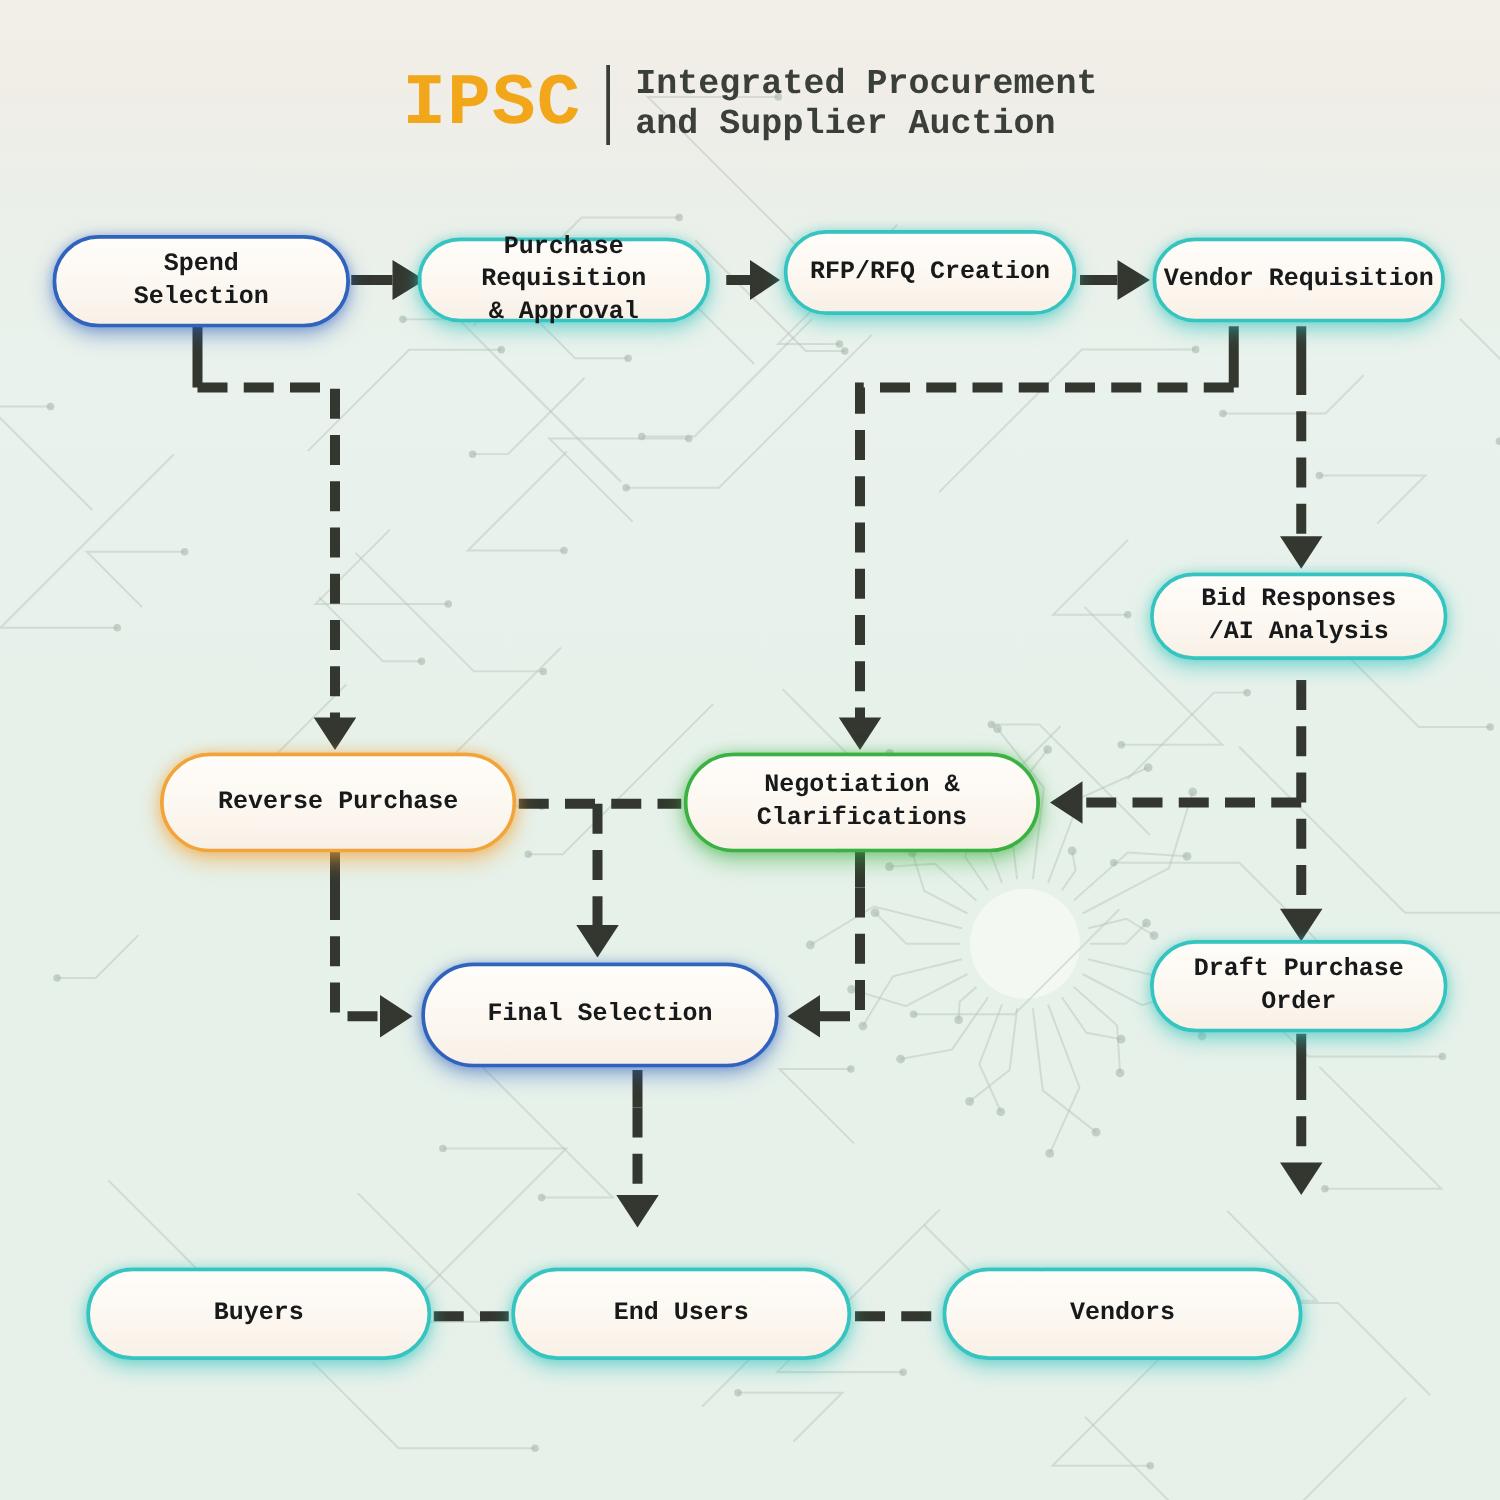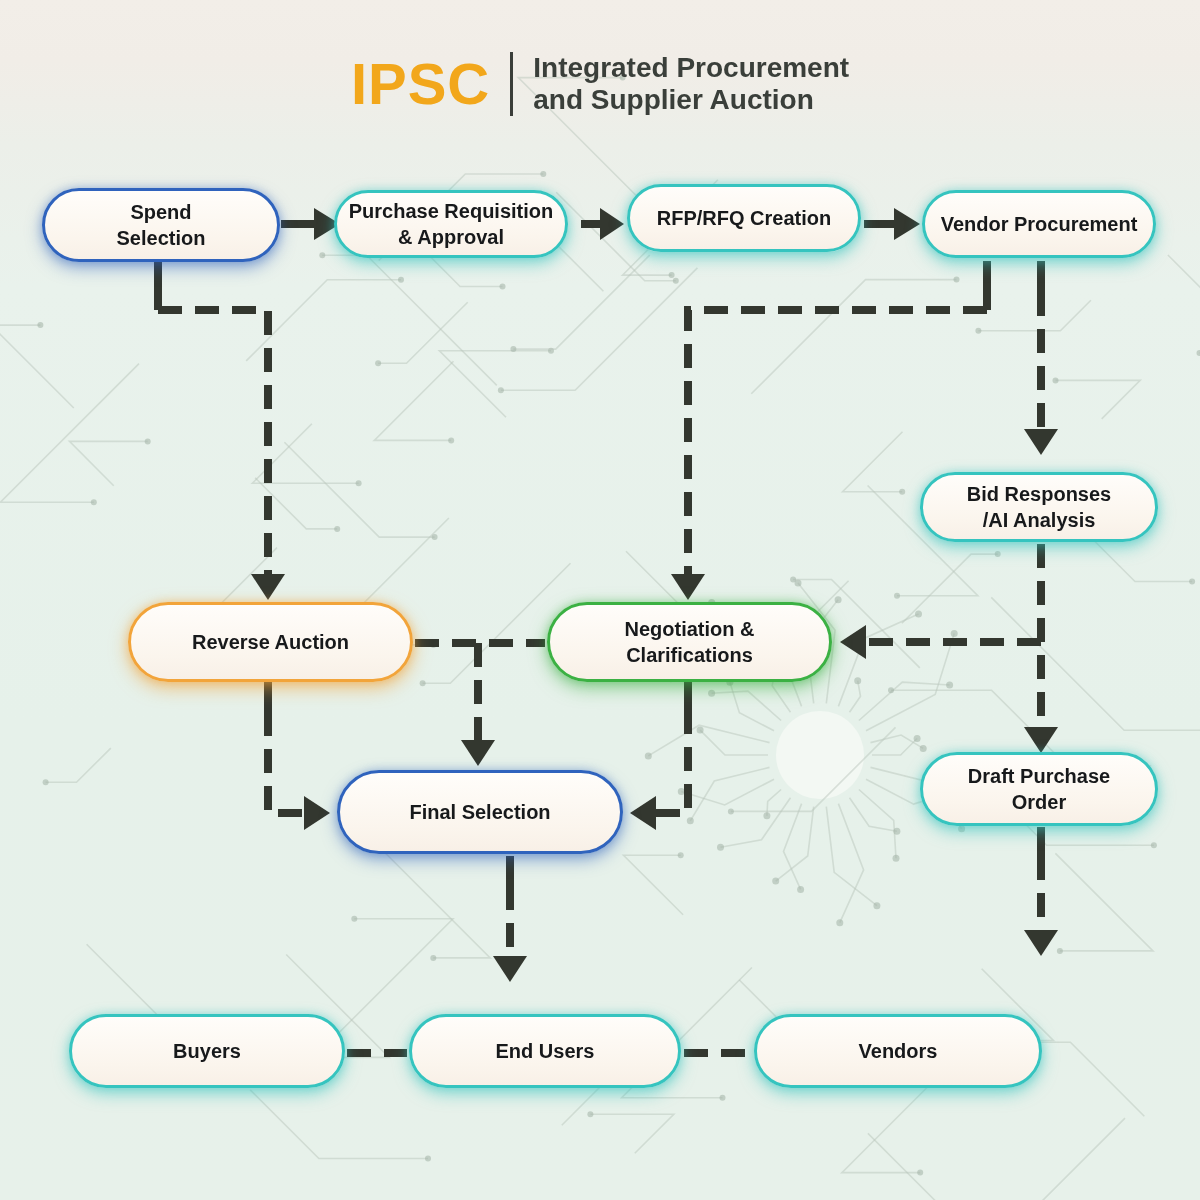--- a/index.html
+++ b/index.html
@@ -1,18 +1,18 @@
 <!DOCTYPE html>
 <html><head>
 <meta charset="utf-8">
 <style>
   html,body{margin:0;padding:0;background:#dfe9e2;}
   #canvas{
     position:relative;width:1200px;height:1200px;margin:0 auto;overflow:hidden;
-    font-family:Liberation Sans, sans-serif;
+    font-family:Liberation Mono, monospace;
     background:linear-gradient(180deg,#f2eee8 0%,#f1ede7 5%,#ecefe9 12%,#e9f2ec 24%,#e6f1ea 60%,#e7f1ea 100%);
   }
   
   #circuit{position:absolute;left:0;top:0;width:1200px;height:1200px;}
   #circuit path{fill:none;stroke:#b7c4ba;stroke-width:1.6;opacity:.48;}
   #circuit .dot{fill:#a3b2a6;opacity:.55;}
   
   .header{position:absolute;top:52px;left:0;right:0;display:flex;justify-content:center;align-items:center;gap:20px;}
   .logo{font-size:58px;font-weight:800;color:#f2a71b;letter-spacing:1px;line-height:1;}
   .hdr-divider{width:3px;height:64px;background:#3a3e39;}
@@ -273,30 +273,30 @@
   <div class="pill theme-cyan" style="left:334px;top:190px;width:234px;height:68px">
     <span class="l">Purchase Requisition</span>
     <span class="l">&amp; Approval</span>
   </div>
 
   <div class="pill theme-cyan" style="left:627px;top:184px;width:234px;height:68px">
     <span class="l">RFP/RFQ Creation</span>
   </div>
 
   <div class="pill theme-cyan" style="left:922px;top:190px;width:234px;height:68px">
-    <span class="l">Vendor Procurement</span>
-  </div>
-
-  <div class="pill theme-cyan" style="left:920px;top:472px;width:238px;height:70px">
+    <span class="l">Vendor Requisition</span>
+  </div>
+
+  <div class="pill theme-cyan" style="left:920px;top:458px;width:238px;height:70px">
     <span class="l">Bid Responses</span>
     <span class="l">/AI Analysis</span>
   </div>
 
   <div class="pill theme-orange" style="left:128px;top:602px;width:285px;height:80px">
-    <span class="l">Reverse Auction</span>
+    <span class="l">Reverse Purchase</span>
   </div>
 
   <div class="pill theme-green" style="left:547px;top:602px;width:285px;height:80px">
     <span class="l">Negotiation &amp;</span>
     <span class="l">Clarifications</span>
   </div>
 
   <div class="pill theme-cyan" style="left:920px;top:752px;width:238px;height:74px">
     <span class="l">Draft Purchase</span>
     <span class="l">Order</span>

